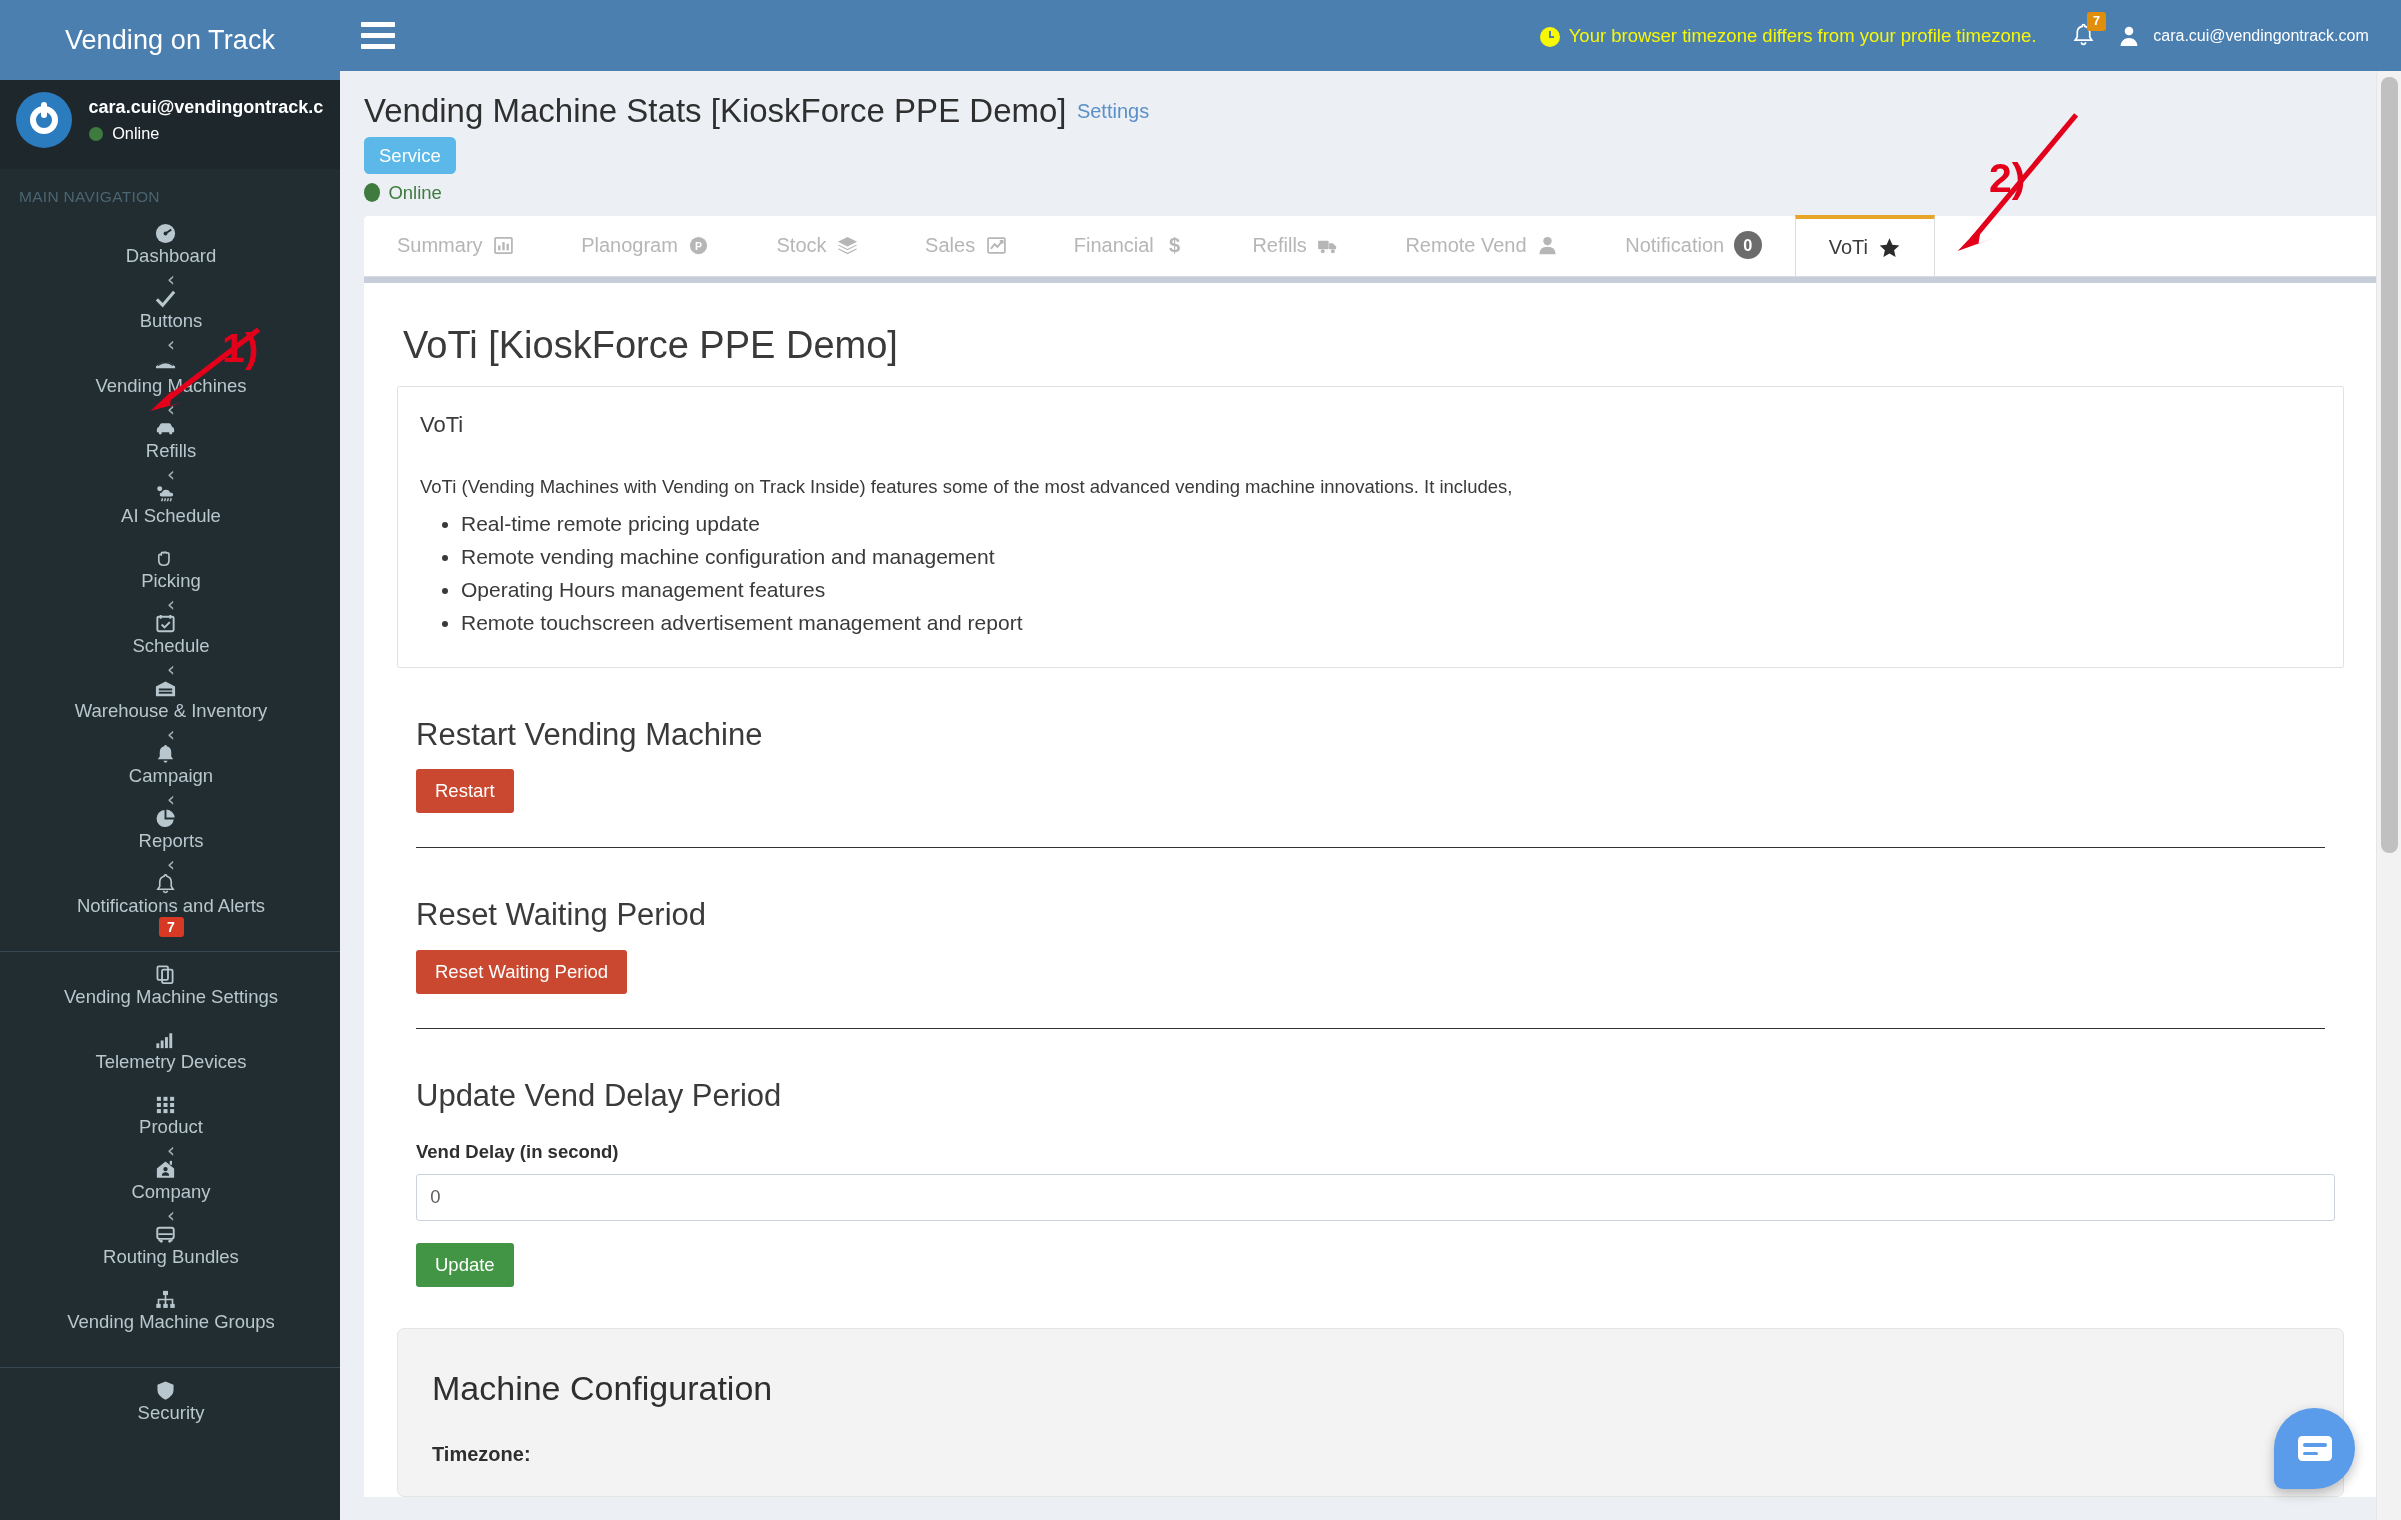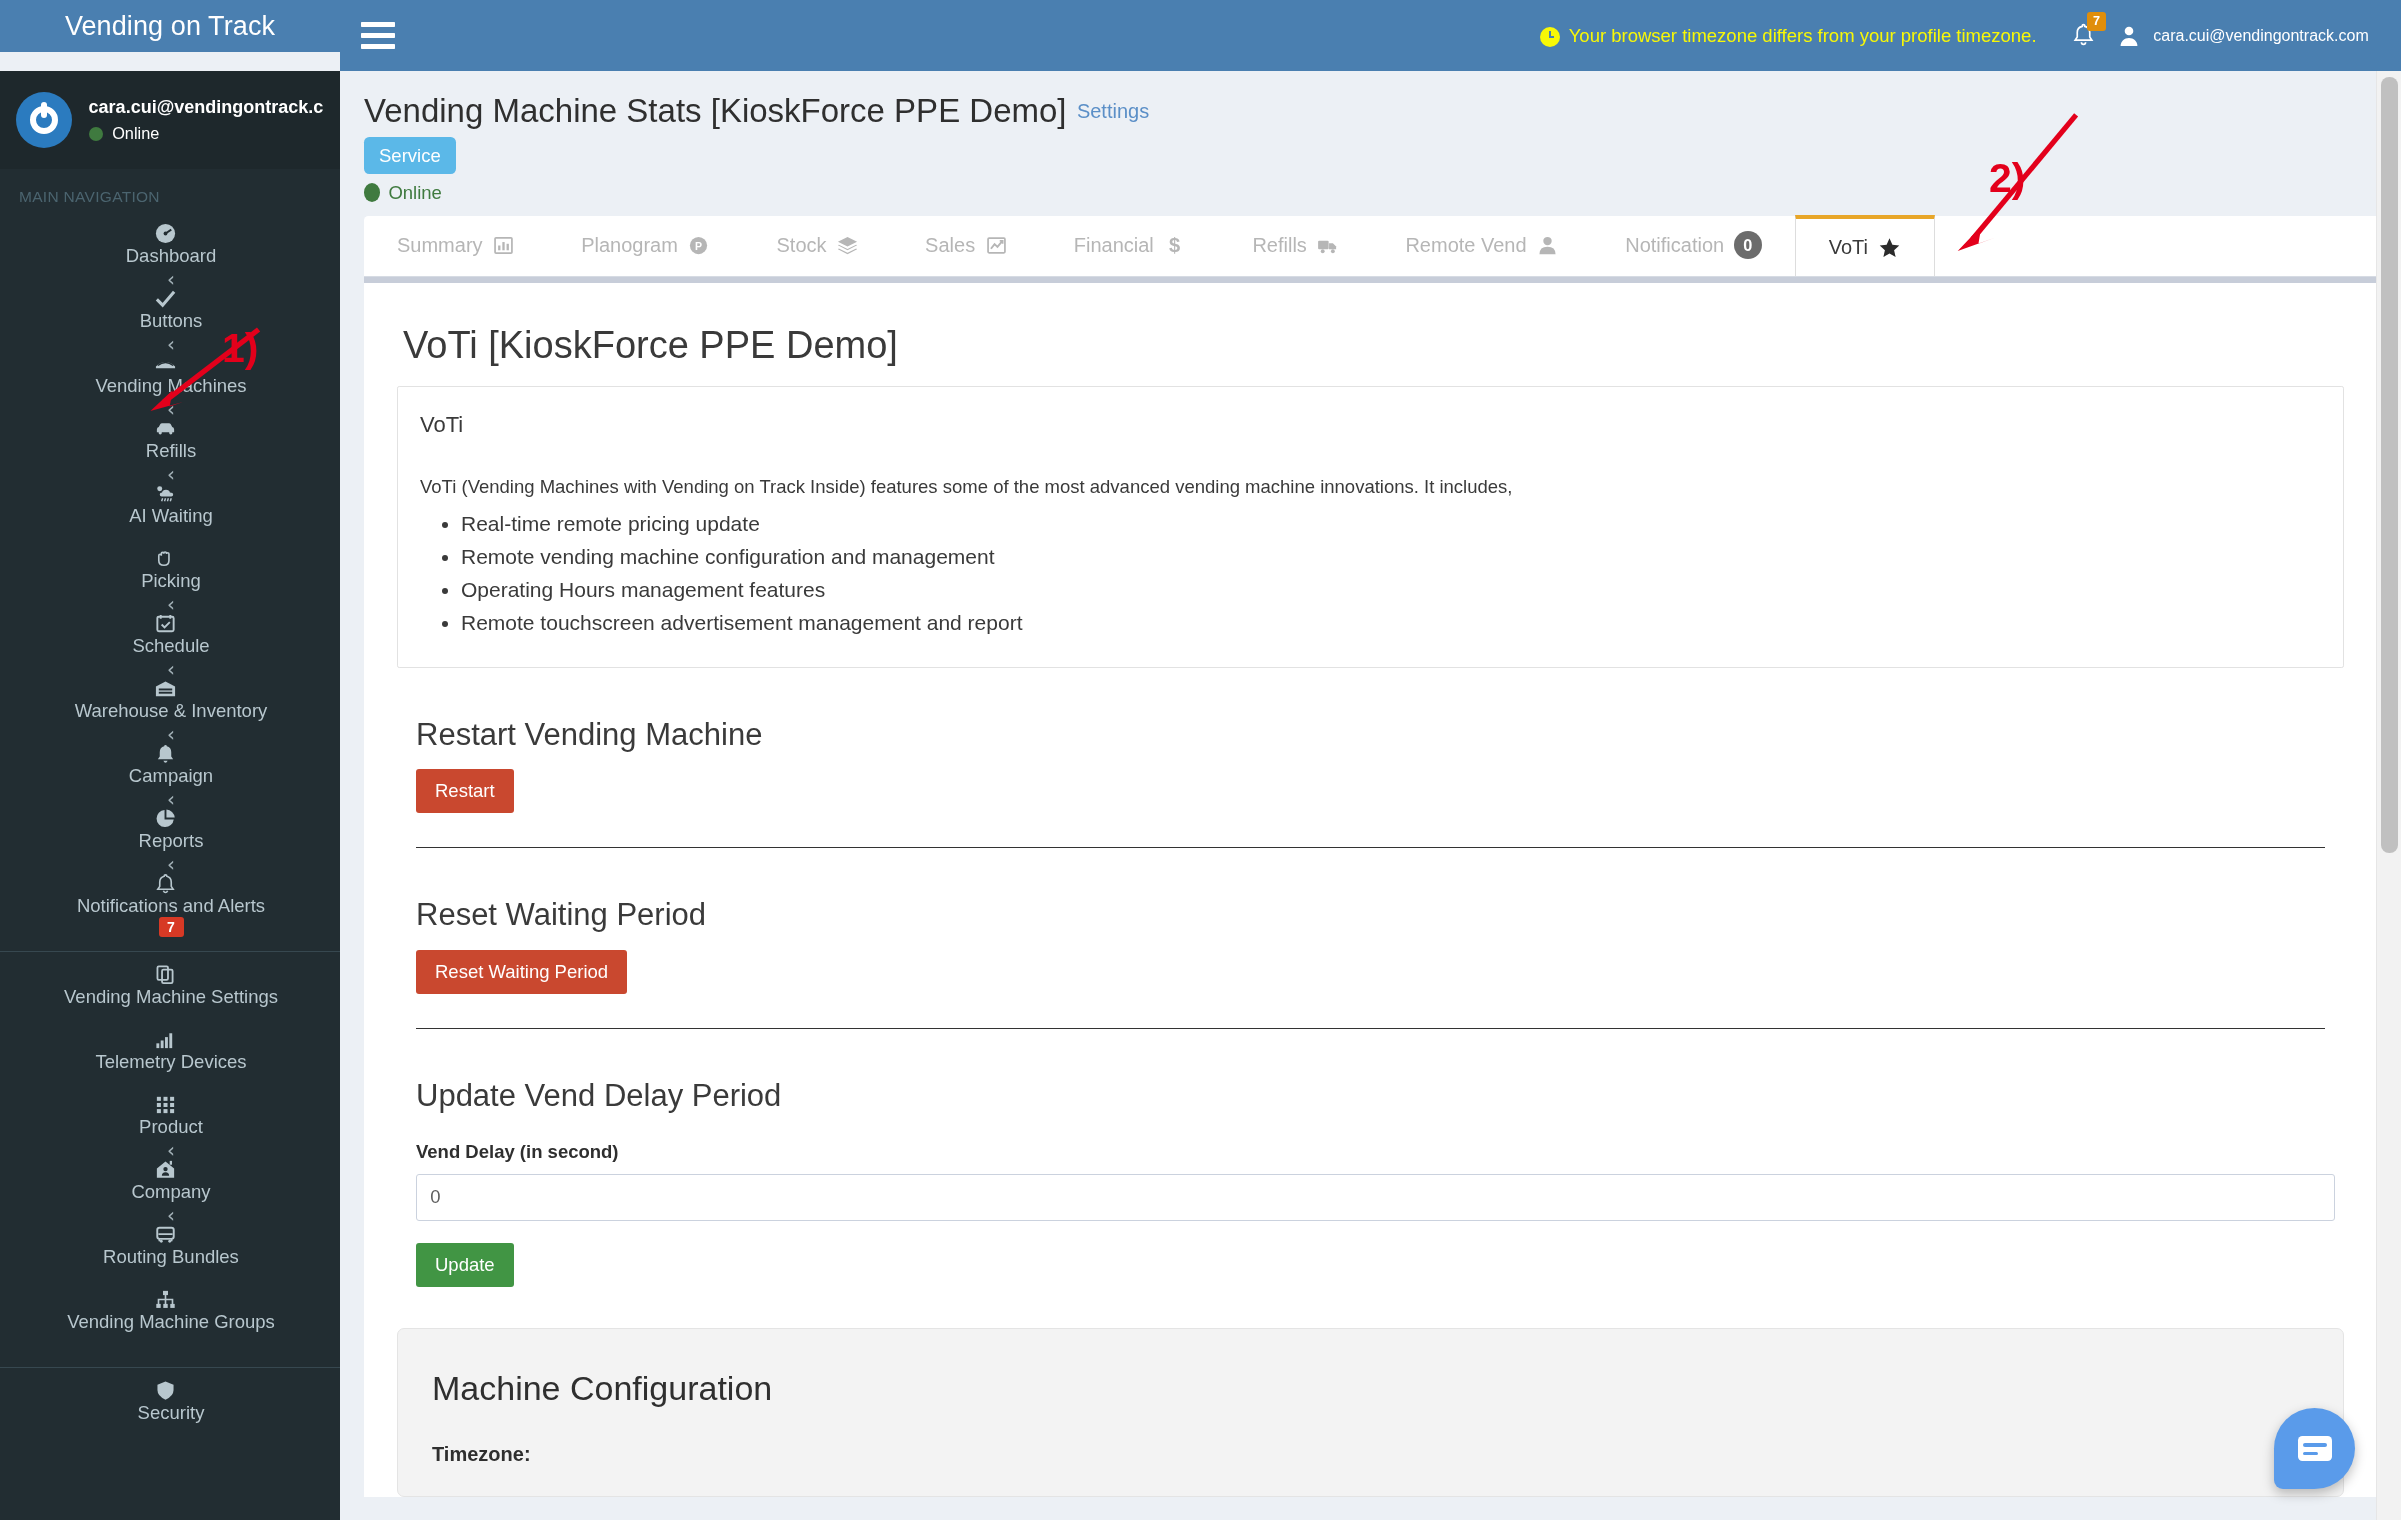--- a/index.html
+++ b/index.html
@@ -14,21 +14,21 @@
   #app { position: relative; width: 2401px; height: 1520px; }
 
   
   #header {
     position: absolute; top: 0; left: 0;
     width: 2401px; height: 71px;
     display: flex; align-items: stretch;
     z-index: 30;
   }
   #logo-box {
-    width: 340px; height: 52px;
+    width: 340px; height: 80px;
     background: #4a7fb0;
     display: flex; align-items: center; justify-content: center;
   }
   #logo-text {
     color: #ffffff; font-size: 27px; font-weight: 400;
     letter-spacing: 0.1px;
   }
   #navbar {
     flex: 1; height: 71px;
     background: #4a7fb0;
@@ -416,21 +416,21 @@
           <span class="caret">‹</span>
         </div>
         <div class="nav-item">
           <span class="ic">
             <svg width="23" height="23" viewBox="0 0 24 24">
               <circle cx="6" cy="7" r="2.6" fill="#b8c7ce"></circle>
               <path d="M8 15 Q6 15 6 13 Q6 11 8.4 11 Q9 8 12.5 8 Q16 8 16.6 11 Q20 11 20 13.2 Q20 15 18 15 Z" fill="#b8c7ce"></path>
               <path d="M9 17 L8 20 M12 17 L11 20 M15 17 L14 20 M18 17 L17 20" stroke="#b8c7ce" stroke-width="1.5"></path>
             </svg>
           </span>
-          <span class="lbl">AI Waiting</span>
+          <span class="lbl">AI Schedule</span>
         </div>
         <div class="nav-item">
           <span class="ic">
             <svg width="23" height="23" viewBox="0 0 24 24">
               <path d="M5 14 L5 9 Q5 7.6 6.3 7.6 Q7.6 7.6 7.6 9 L7.6 7 Q7.6 5.6 9 5.6 Q10.3 5.6 10.3 7 L10.3 6.6 Q10.3 5.2 11.6 5.2 Q13 5.2 13 6.6 L13 7.4 Q13 6 14.3 6 Q15.6 6 15.6 7.4 L15.6 14 Q15.6 19 10.4 19 Q5 19 5 14 Z" fill="none" stroke="#b8c7ce" stroke-width="1.7"></path>
             </svg>
           </span>
           <span class="lbl">Picking</span>
           <span class="caret">‹</span>
         </div>

